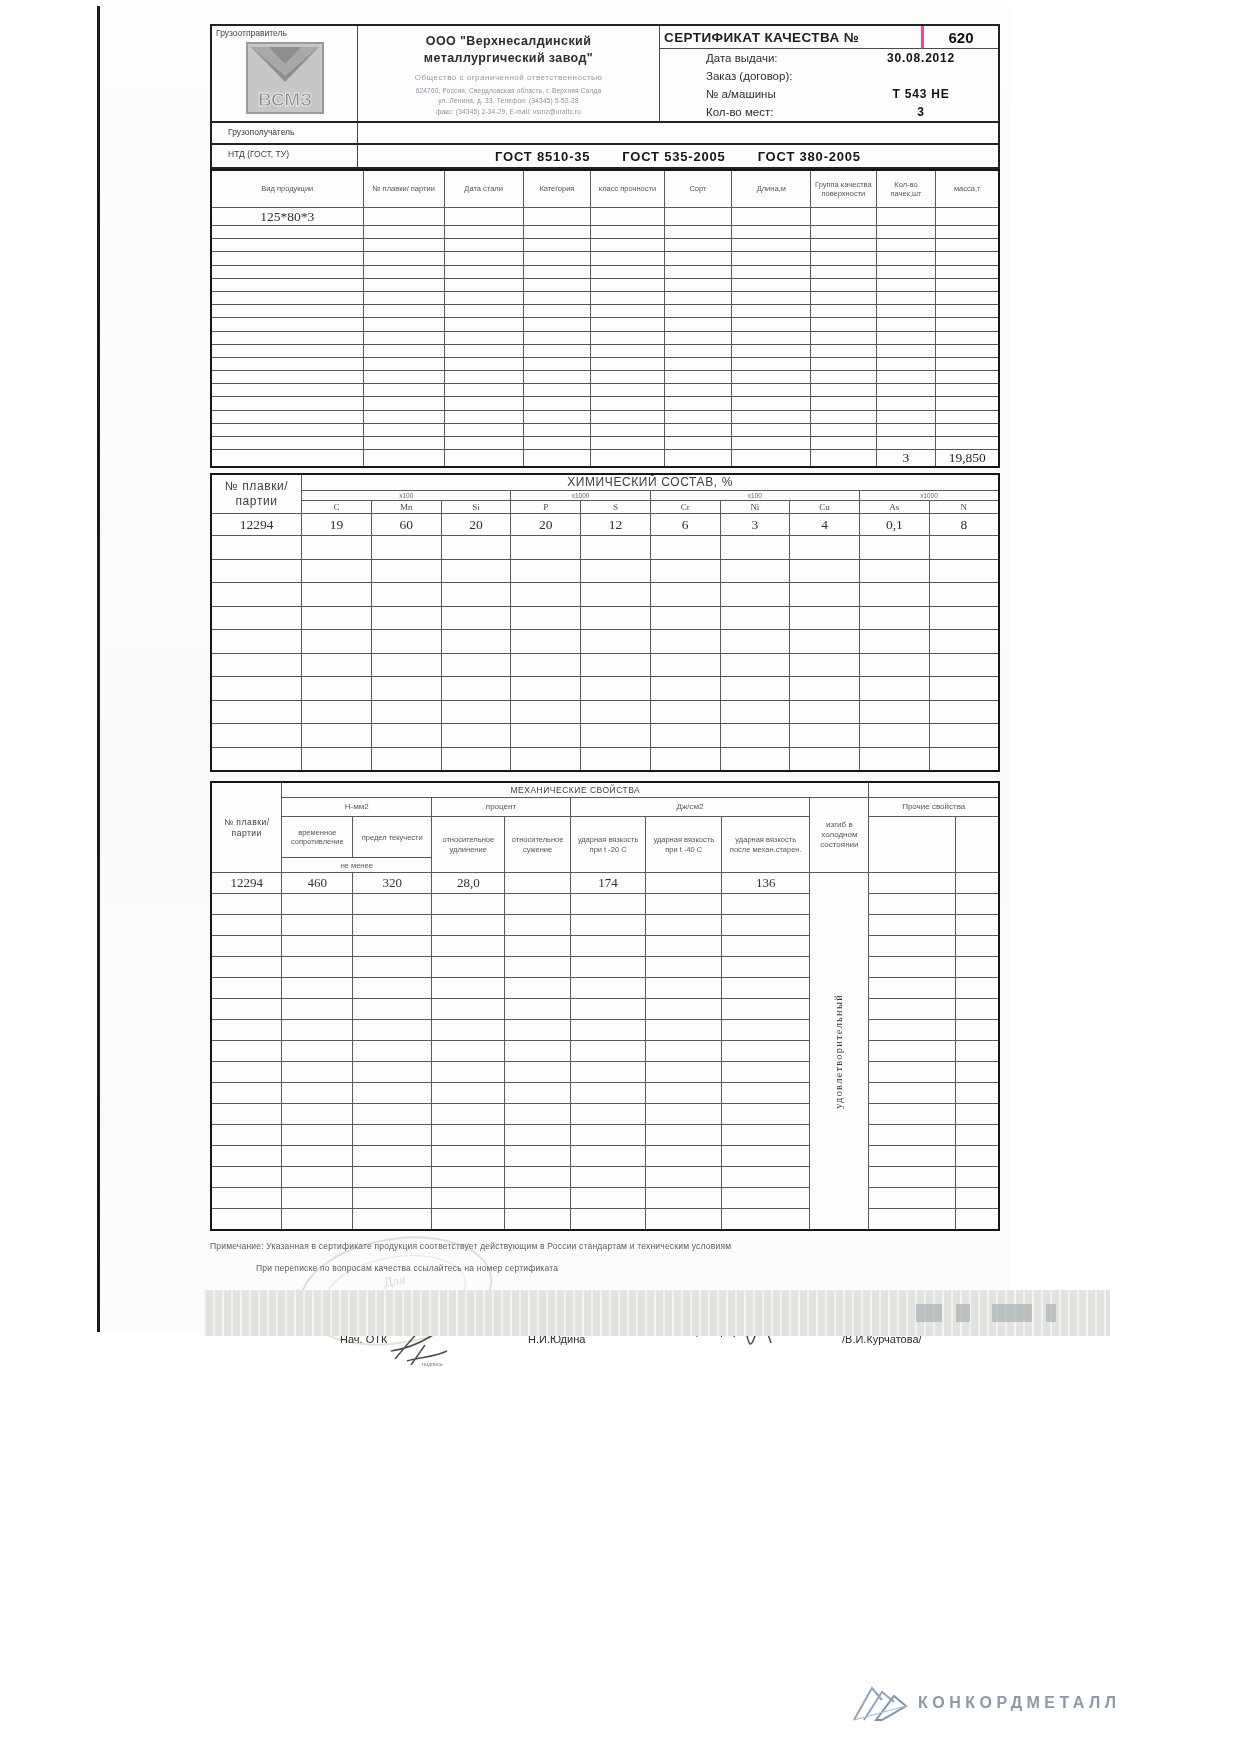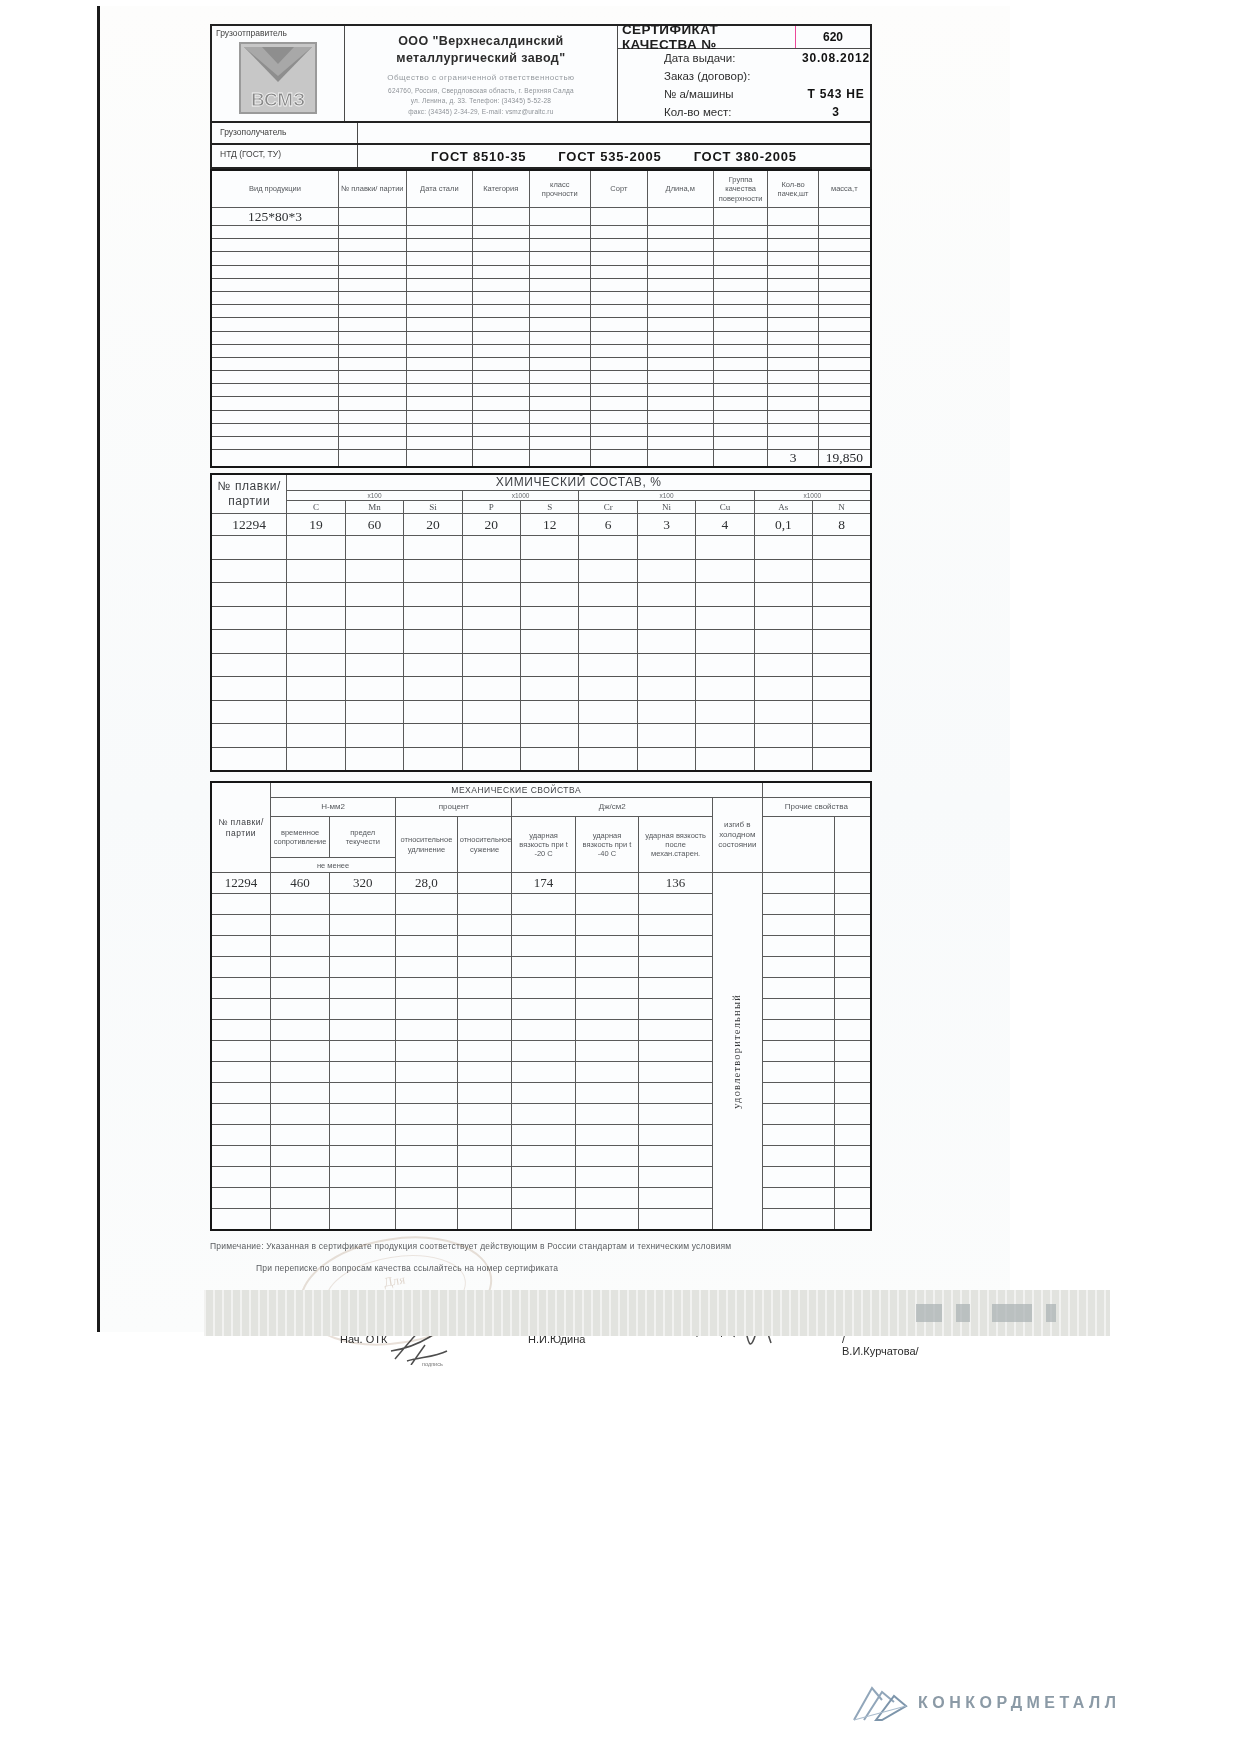--- a/index.html
+++ b/index.html
@@ -1,43 +1,43 @@
 <!DOCTYPE html>
 <html><head>
 <meta charset="utf-8">
 <style>
   html,body{margin:0;padding:0;}
   body{width:1240px;height:1754px;background:#ffffff;position:relative;
        font-family:"Liberation Sans",sans-serif;color:#333;overflow:hidden;}
   .scan{position:absolute;left:100px;top:6px;width:910px;height:1326px;
         background:linear-gradient(180deg,#fdfdfc 0%,#f8fafb 60%,#fbfcfc 100%);
         box-shadow:-3px 0 0 0 #1b1b1b;}
-  .cert{position:absolute;left:110px;top:18px;width:662px;}
+  .cert{position:absolute;left:110px;top:18px;width:790px;}
 
   
   .hdr{display:flex;border:2px solid #222;background:#fcfdfe;}
   .h-left{width:146px;border-right:1px solid #4a4a4a;padding:2px 4px;box-sizing:border-box;}
   .h-left .lbl{font-size:8.5px;color:#444;}
   .h-left .logo{margin:4px auto 0;display:block;}
   .h-mid{width:302px;border-right:1px solid #4a4a4a;box-sizing:border-box;text-align:center;padding-top:7px;}
   .co-name{font-weight:bold;font-size:12.5px;color:#2c2c2c;letter-spacing:.4px;line-height:1.35;}
   .co-type{font-size:8px;color:#82888e;margin-top:6px;letter-spacing:.5px;opacity:.85;}
   .co-addr{font-size:6.5px;color:#8d9297;line-height:1.6;margin-top:4px;letter-spacing:.2px;}
   .h-right{flex:1;display:flex;flex-direction:column;}
   .cert-title-row{display:flex;border-bottom:1px solid #4a4a4a;height:22px;align-items:center;}
   .cert-title{flex:1;font-weight:bold;font-size:13.5px;color:#1e1e1e;padding-left:4px;letter-spacing:.4px;}
-  .cert-numbox{width:74px;align-self:stretch;border-left:1px solid #ec4899;display:flex;align-items:center;justify-content:center;
-               font-weight:bold;font-size:12px;color:#111;}
+  .cert-numbox{width:74px;align-self:stretch;border-left:3px solid #ec4899;display:flex;align-items:center;justify-content:center;
+               font-weight:bold;font-size:15px;color:#111;}
   .field-row{display:flex;align-items:center;height:18px;font-size:11.5px;color:#2e2e2e;}
   .field-label{margin-left:46px;width:138px;}
   .field-value{flex:1;text-align:center;font-weight:bold;font-size:12px;color:#111;letter-spacing:.8px;}
 
   .consignee,.ntd{display:flex;border:2px solid #222;border-top:none;background:#fcfdfe;}
   .consignee .c-lbl,.ntd .c-lbl{width:146px;border-right:1px solid #4a4a4a;box-sizing:border-box;
-        font-size:8.5px;color:#3d3d3d;padding:4px 8px 2px;}
+        font-size:8.5px;color:#3d3d3d;padding:4px 16px 2px;}
   .consignee{height:20px;}
   .ntd{height:22px;}
   .ntd .c-val{flex:1;display:flex;justify-content:center;align-items:center;font-weight:bold;
         font-size:13px;color:#161616;letter-spacing:.8px;}
   .ntd .c-val span{margin:0 16px;}
 
   
   table{border-collapse:collapse;width:100%;table-layout:fixed;background:#fcfdfe;}
   th,td{border:1px solid #5a5a5a;padding:0 2px;overflow:hidden;white-space:nowrap;}
   table{border:2px solid #161616;}

